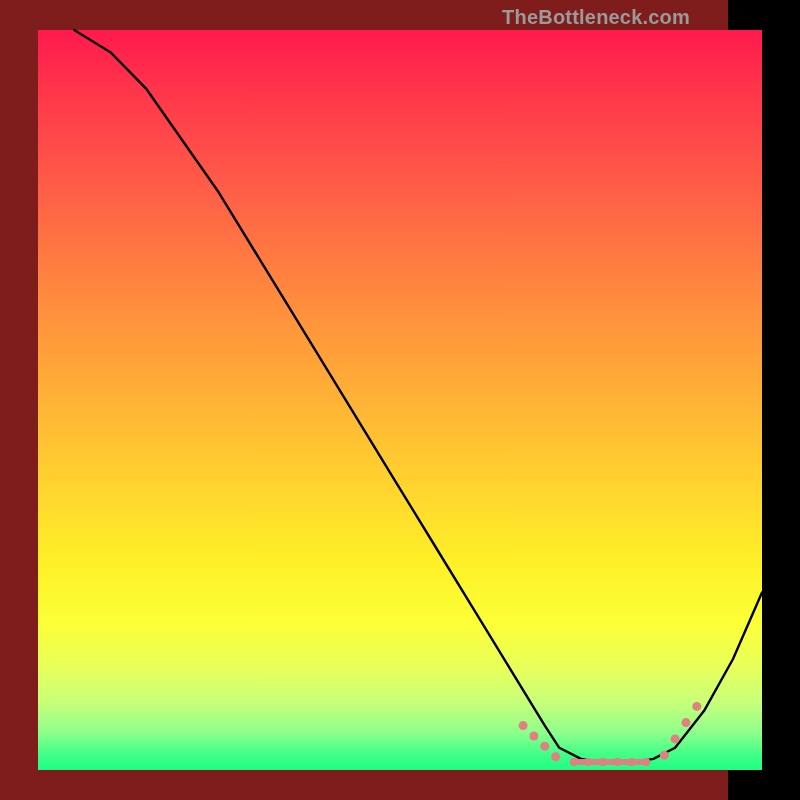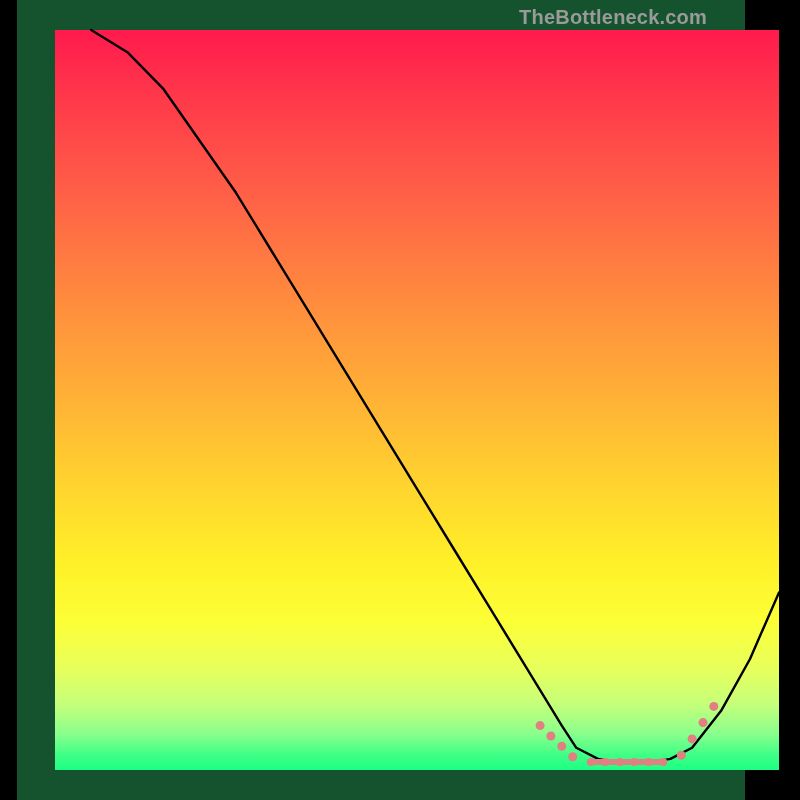--- a/index.html
+++ b/index.html
@@ -6,25 +6,25 @@
     margin: 0;
     padding: 0;
     width: 800px;
     height: 800px;
     background: #000;
     overflow: hidden;
     font-family: Arial, Helvetica, sans-serif;
   }
   .frame {
     position: absolute;
-    left: 17px;
+    left: 0;
     top: 0;
     width: 728px;
     height: 800px;
-    background: #14532d;
+    background: #7f1d1d;
   }
   .plot {
     position: absolute;
     left: 38px;
     top: 30px;
     width: 724px;
     height: 740px;
     background: linear-gradient(to bottom,
       #ff1a4d 0%,
       #ff3b4a 10%,

